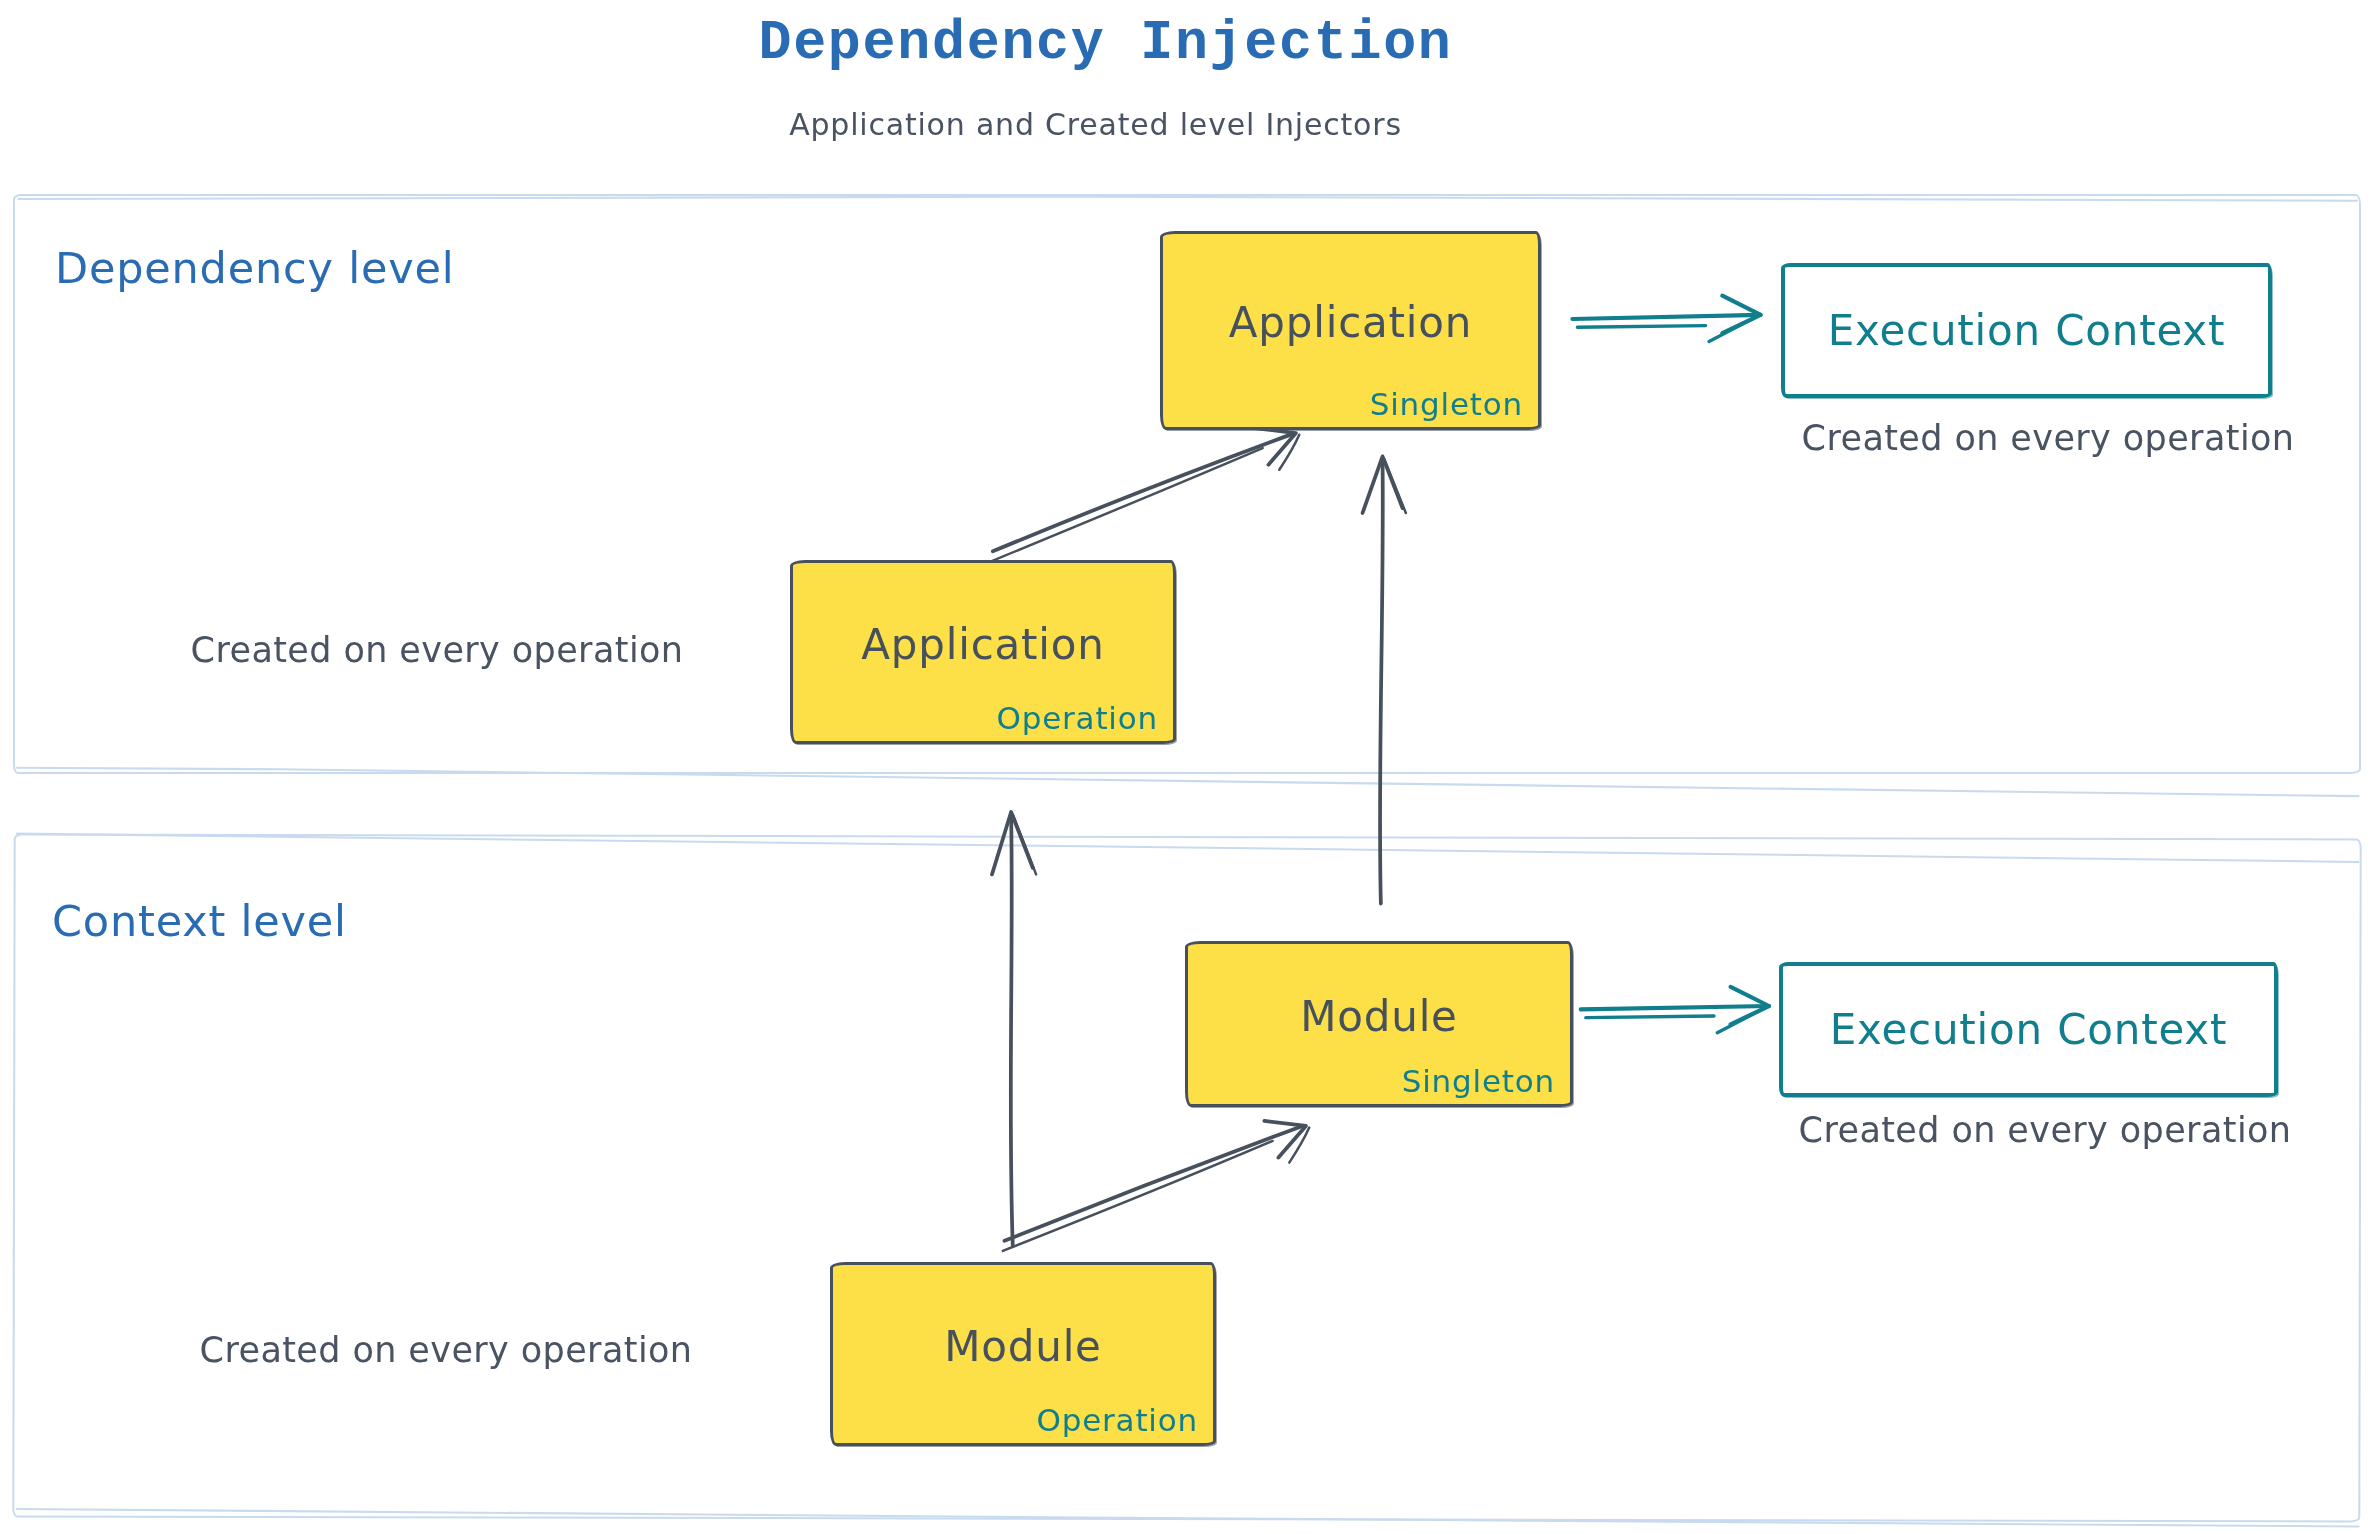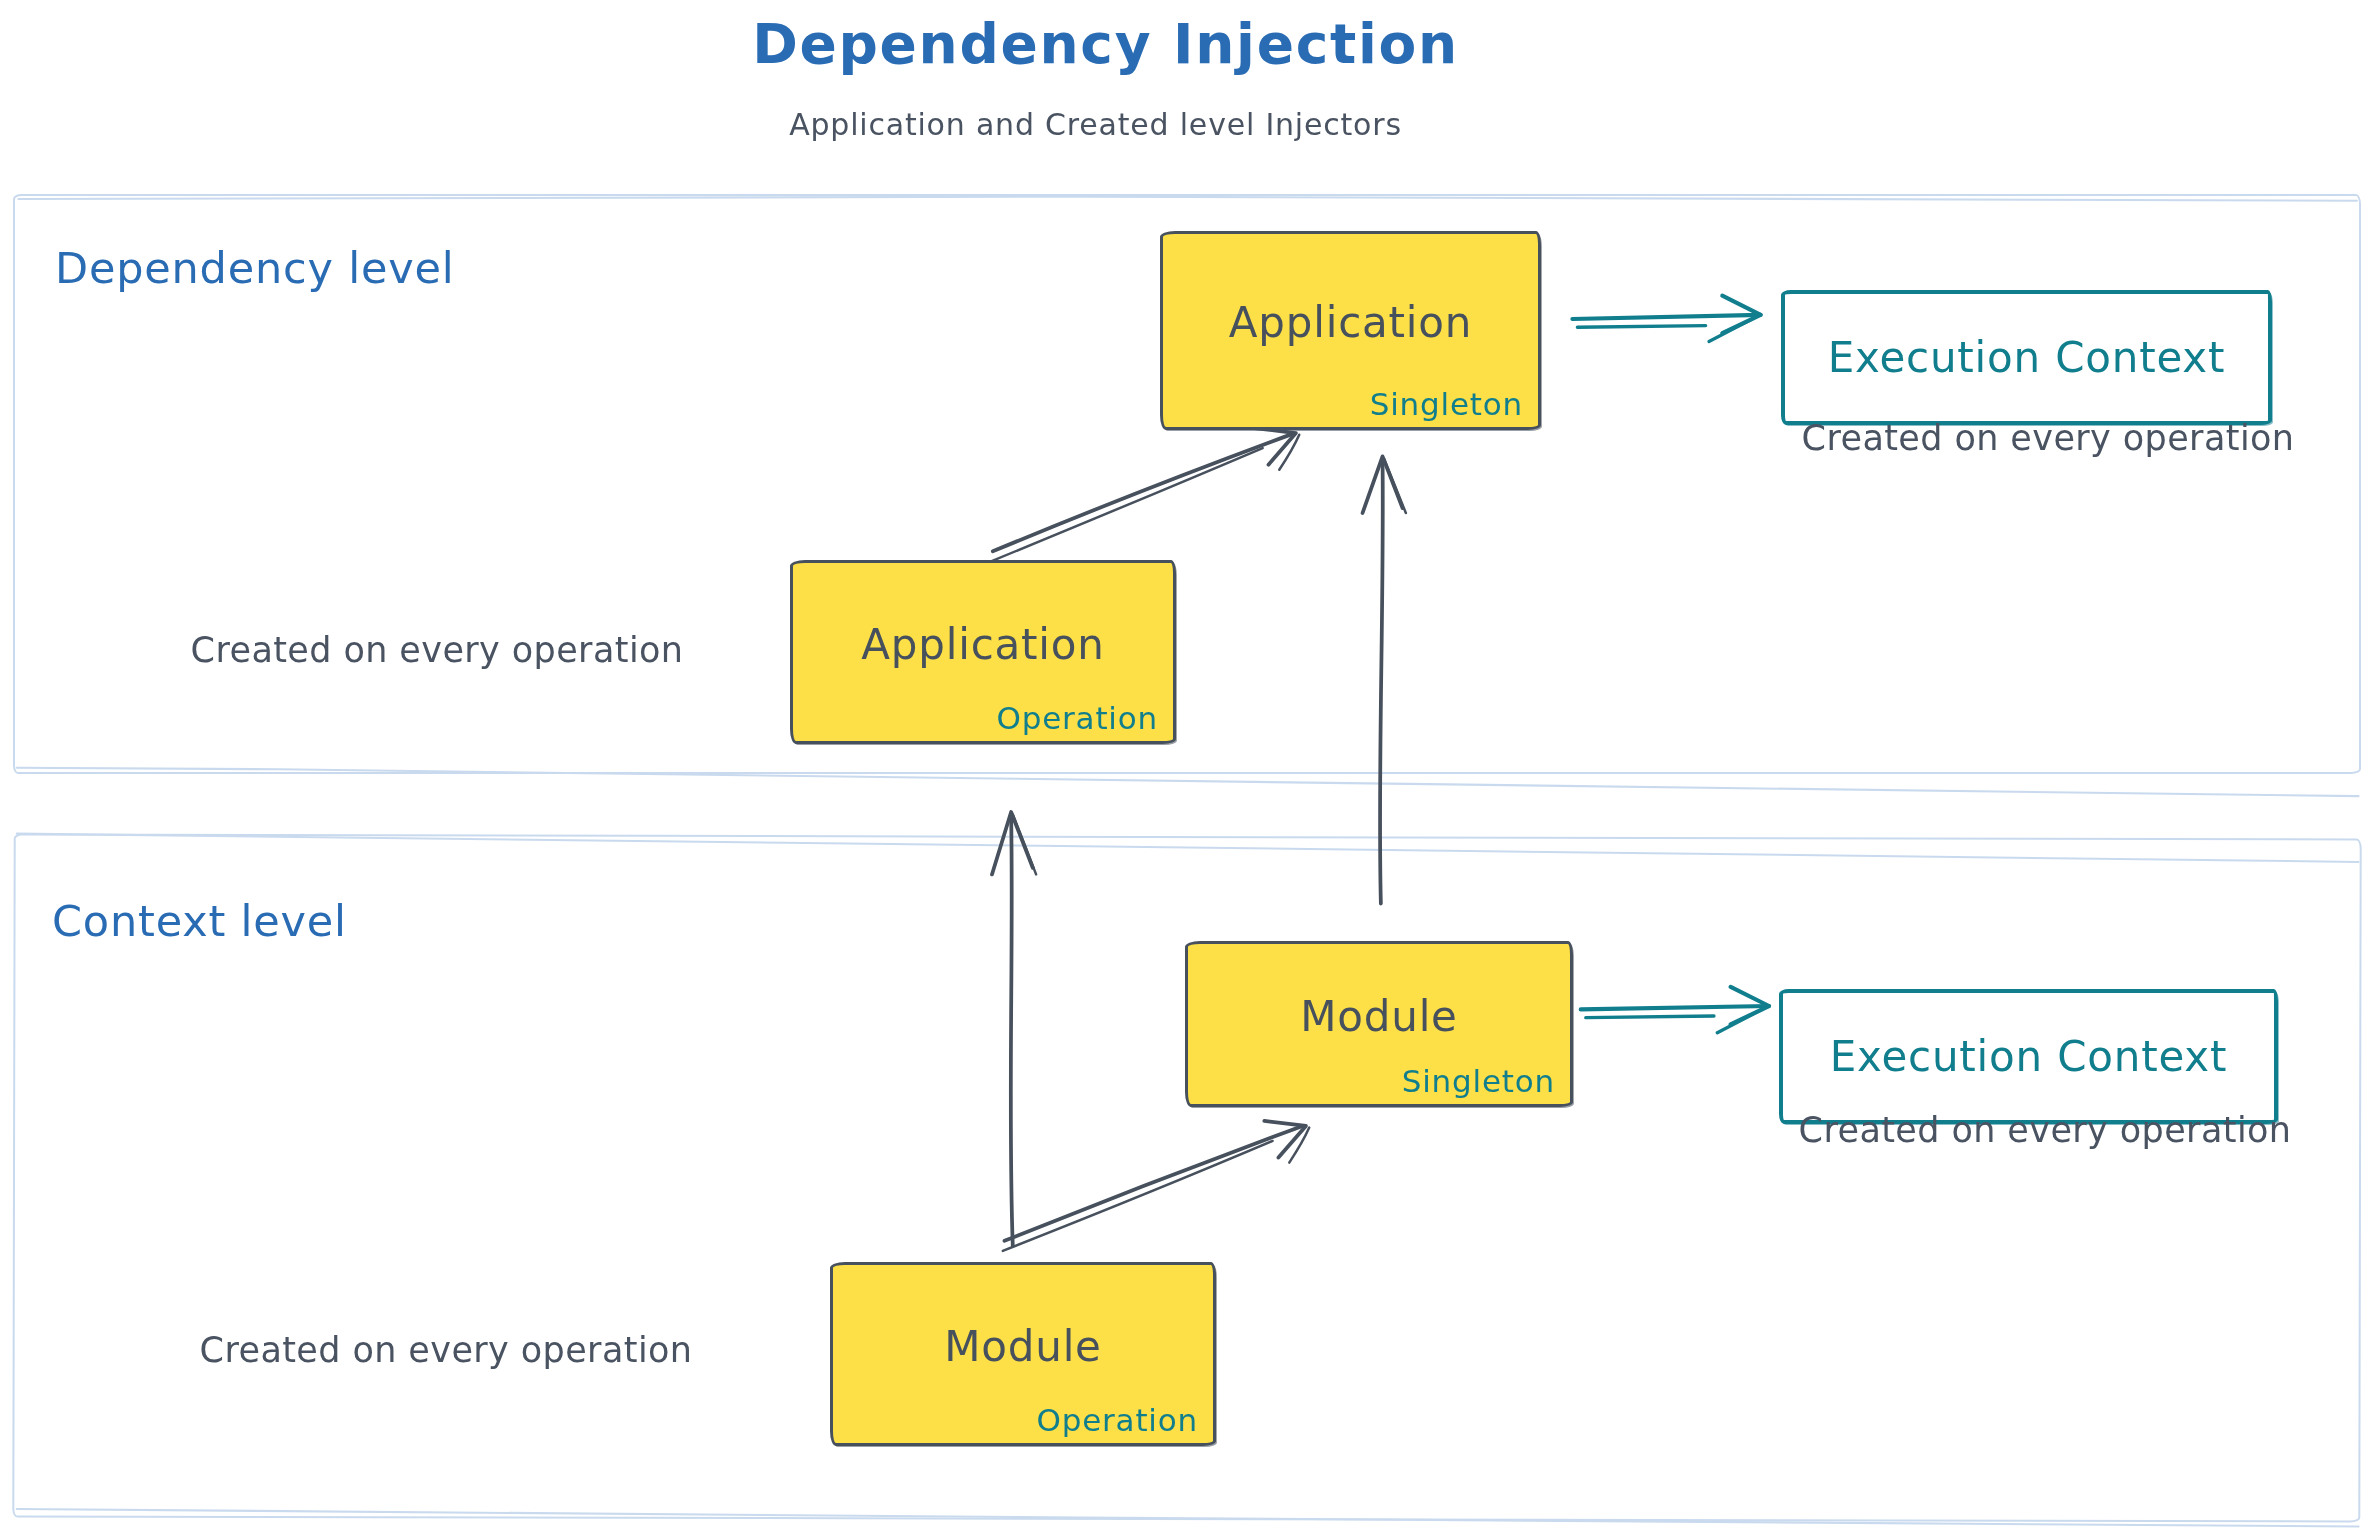--- a/index.html
+++ b/index.html
@@ -22,20 +22,21 @@
   .abs { position: absolute; }
 
   
   .title {
     left: 664px; top: 11.7px; width: 883px;
     text-align: center;
     font-size: 55px; font-weight: bold;
     letter-spacing: 1.7px;
     color: #2a6cb4;
     white-space: nowrap;
+    font-family: Liberation Mono, monospace;
   }
   .subtitle {
     left: 654px; top: 107px; width: 883px;
     text-align: center;
     font-size: 30px;
     letter-spacing: 0.8px;
     color: #4a5361;
     white-space: nowrap;
   }
 
@@ -90,21 +91,20 @@
 
   
   .exec {
     background: #ffffff;
     border: 4.2px solid #117e8e;
     border-radius: 10px 4.2px 11.7px 5px / 5px 11.7px 4.2px 10px;
     display: flex;
     align-items: center;
     justify-content: center;
     box-shadow: 1.7px 1.7px 0 -0.8px rgba(17,126,142,0.5);
-    margin-top: 27px;
   }
   .exec-app    { left: 1781px; top: 263px;  width: 483px; height: 127px; }
   .exec-module { left: 1779px; top: 962px; width: 491px; height: 127px; }
   .exec-label {
     font-size: 42px;
     letter-spacing: 0.8px;
     color: #117e8e;
     white-space: nowrap;
   }
 

